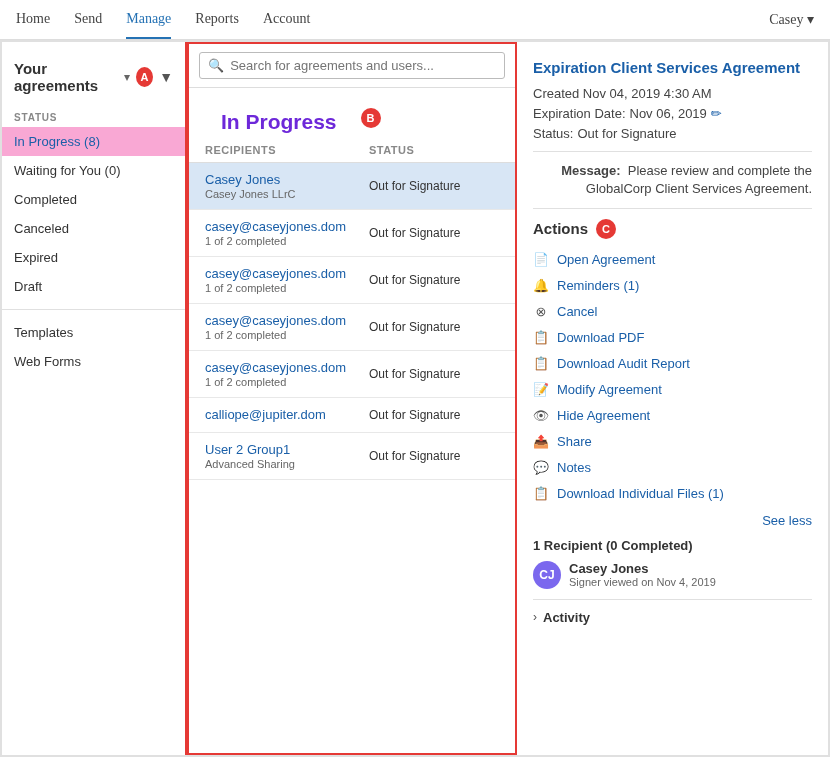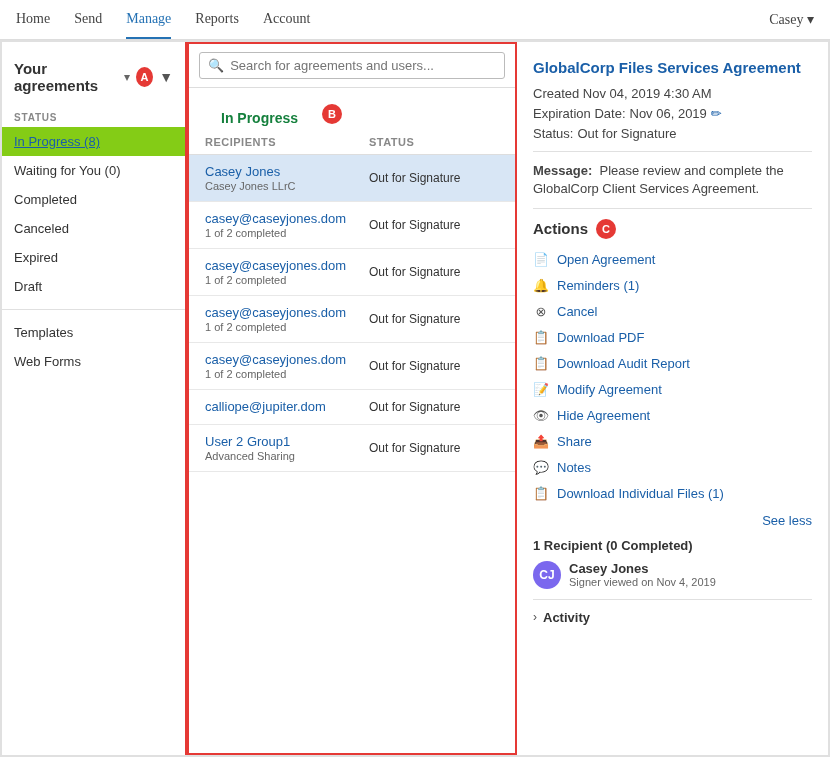--- a/index.html
+++ b/index.html
@@ -107,24 +107,23 @@
     }
     .sidebar-item {
       padding: 7px 12px;
       cursor: pointer;
       color: #333;
       font-size: 13px;
       display: flex;
       align-items: center;
     }
     .sidebar-item.active {
-      background: #84cc16;
+      background: #f9a8d4;
       color: #1a5fa8;
       font-weight: 500;
-      text-decoration: underline;
     }
     .sidebar-divider {
       height: 1px;
       background: #e0e0e0;
       margin: 8px 0;
     }
 
     
     .middle-panel {
       width: 330px;
@@ -158,23 +157,23 @@
       font-size: 13px;
       color: #555;
       width: 100%;
       background: transparent;
     }
     .search-icon {
       color: #888;
       font-size: 13px;
     }
     .agreements-title {
-      font-size: 14px;
+      font-size: 21px;
       font-weight: 600;
-      color: #15803d;
+      color: #6d28d9;
       padding: 12px 16px 4px 16px;
     }
     .badge-b {
       width: 20px;
       height: 20px;
       background: #e53935;
       border-radius: 50%;
       color: #fff;
       font-size: 11px;
       font-weight: 700;
@@ -269,20 +268,21 @@
     .detail-divider {
       height: 1px;
       background: #e0e0e0;
       margin: 10px 0;
     }
     .message-row {
       font-size: 13px;
       color: #444;
       margin-bottom: 10px;
       line-height: 1.4;
+      text-align: right;
     }
     .actions-title {
       font-size: 15px;
       font-weight: 700;
       color: #333;
       margin-bottom: 8px;
       display: flex;
       align-items: center;
       gap: 8px;
     }
@@ -501,21 +501,21 @@
         <div class="row-left">
           <div class="row-name">User 2 Group1</div>
           <div class="row-sub">Advanced Sharing</div>
         </div>
         <div class="row-status">Out for Signature</div>
       </div>
     </div>
   </div>
 
   <div class="right-panel">
-    <div class="agreement-title">GlobalCorp Files Services Agreement</div>
+    <div class="agreement-title">Expiration Client Services Agreement</div>
     <div class="detail-row">Created Nov 04, 2019 4:30 AM</div>
 
     <div class="detail-row">
       <span class="detail-label">Expiration Date:</span>
       <span>Nov 06, 2019</span>
       <span class="edit-icon">✏</span>
     </div>
 
     <div class="detail-row">
       <span class="detail-label">Status:</span>

